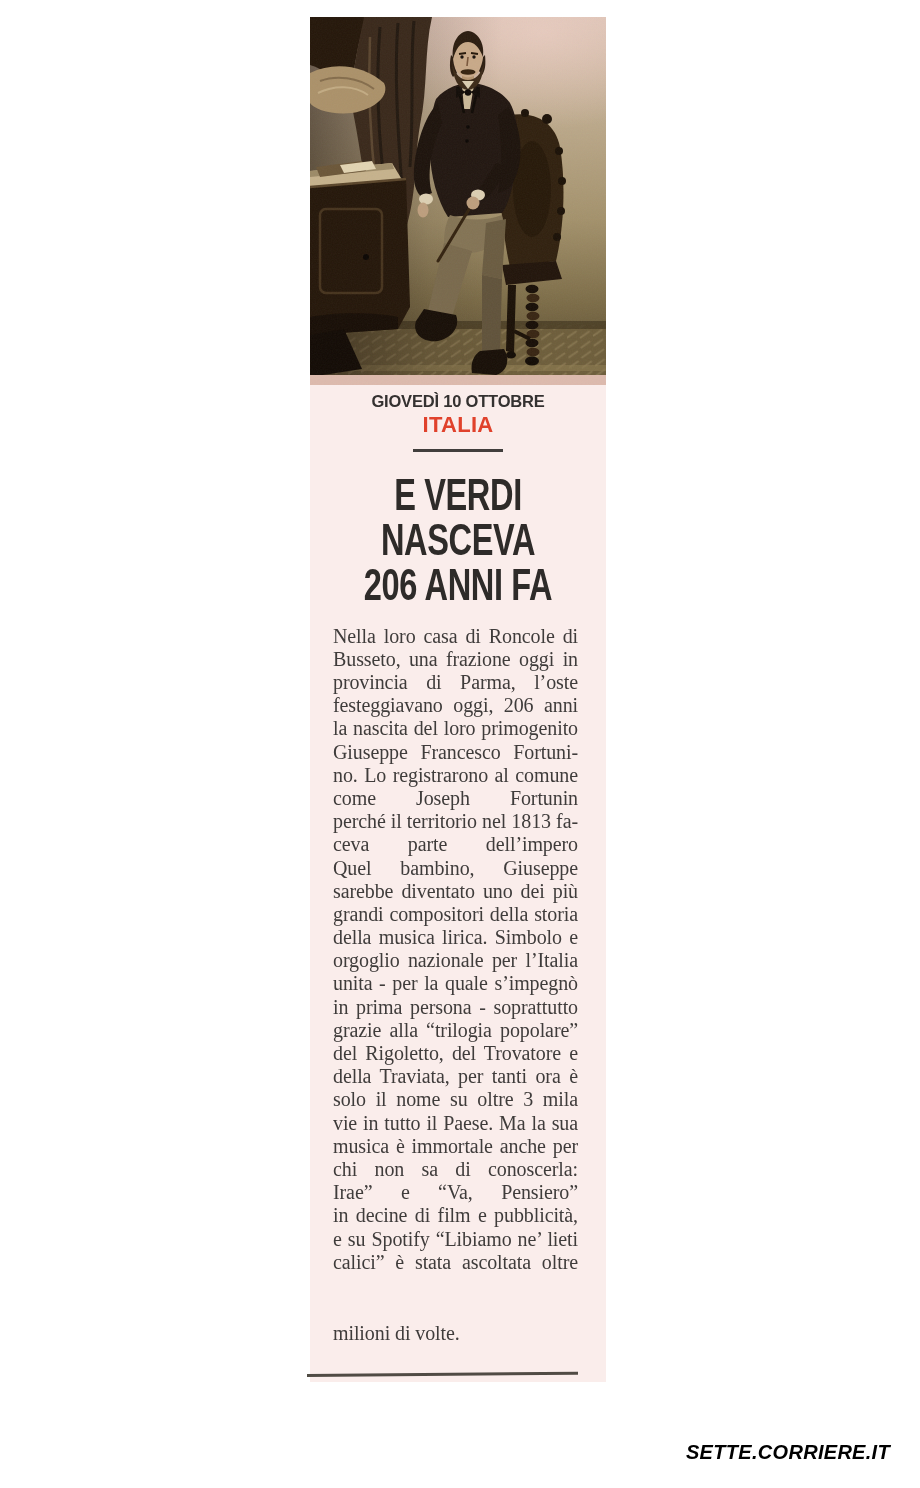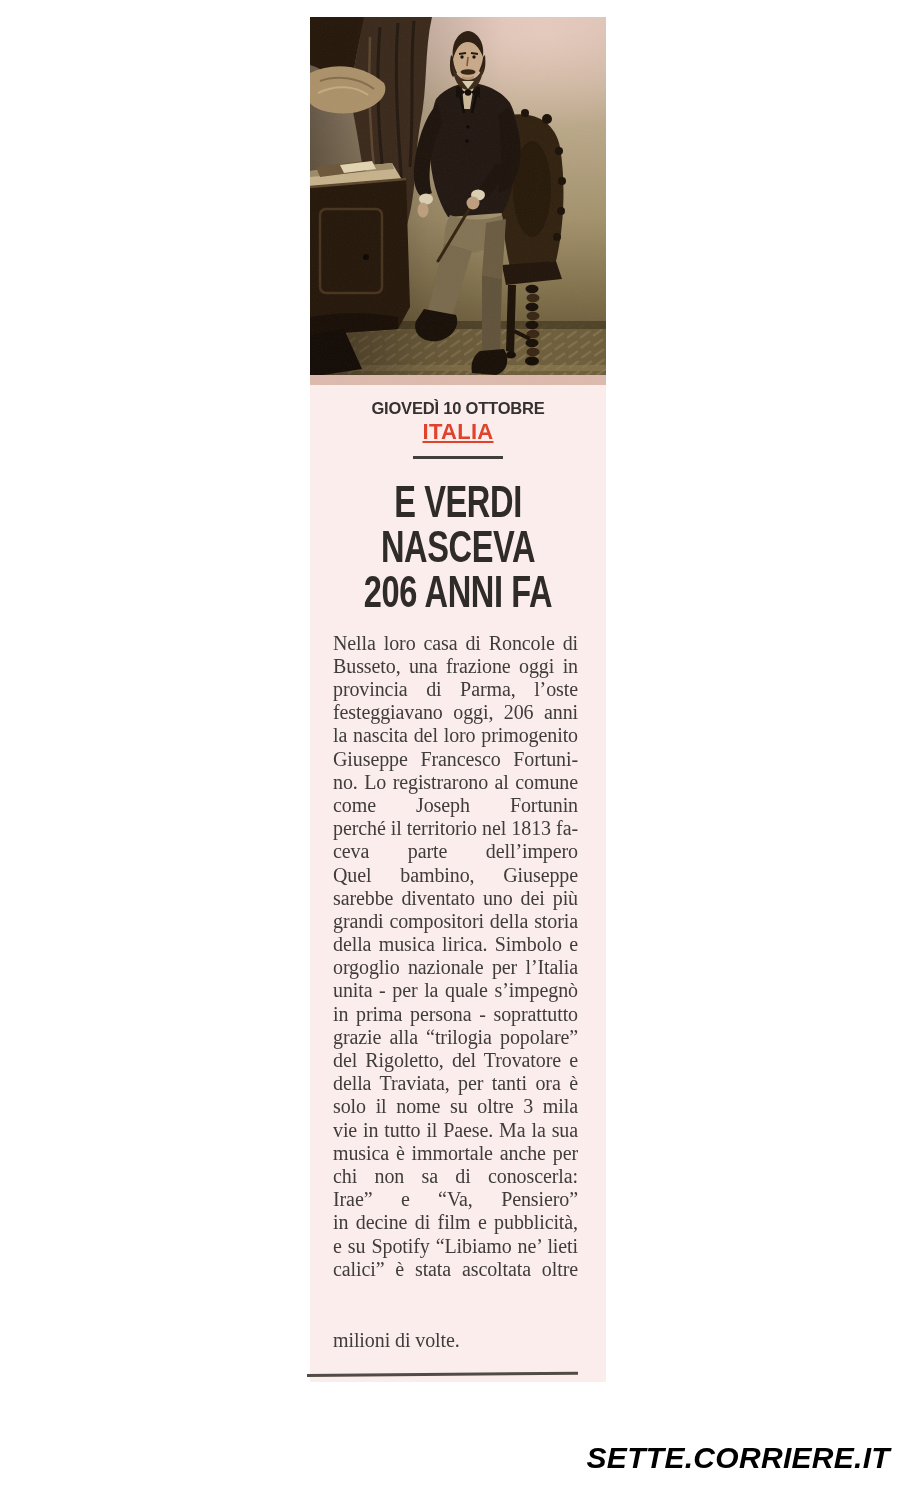--- a/index.html
+++ b/index.html
@@ -14,23 +14,23 @@
 
   
   .ghost{
     position:absolute;z-index:-1;transform:scaleX(-1);
     color:#cfaea6;filter:blur(1.3px);opacity:0.75;
     font-family:"Liberation Serif",serif;pointer-events:none;
   }
   .ghost-right{top:26px;right:-10px;width:185px;font-size:19px;line-height:26px;font-weight:bold;}
   .ghost-bottom{top:922px;left:42px;width:225px;font-size:17px;line-height:24px;font-weight:bold;}
 
-  .kicker{padding-top:14px;text-align:center;}
+  .kicker{padding-top:7px;text-align:center;}
   .kicker-date{font-weight:bold;font-size:16.5px;line-height:1.15;color:#343130;letter-spacing:-0.2px;}
-  .kicker-section{font-weight:bold;font-size:22px;line-height:1.1;color:#e0422c;letter-spacing:0.3px;margin-top:2px;text-decoration:underline;}
+  .kicker-section{font-weight:bold;font-size:22px;line-height:1.1;color:#e0422c;letter-spacing:0.3px;margin-top:2px;}
   .divider{width:90px;height:2.5px;background:#413e3c;margin:12px auto 0;}
 
   .headline{
     margin-top:20px;text-align:center;white-space:nowrap;
     transform:scaleX(0.74);transform-origin:50% 0;
     font-weight:bold;font-size:44px;line-height:45px;
     color:#2e2b29;letter-spacing:-0.5px;
   }
   .body-col{
     margin:18px 0 0 23px;width:245px;
@@ -39,21 +39,21 @@
   }
   .bl{text-align:justify;text-align-last:justify;height:23.2px;overflow:hidden;}
   .bl.last{text-align-last:left;margin-top:48px;}
 
   .bottom-rule{
     position:absolute;left:307px;top:1374px;width:271px;height:2.6px;
     background:#504b44;transform:rotate(-0.5deg);transform-origin:left center;
   }
   .site-tag{
     position:absolute;top:1441px;right:30px;
-    font-style:italic;font-weight:bold;font-size:30px;
+    font-style:italic;font-weight:bold;font-size:20px;
     color:#000000;letter-spacing:0.3px;
   }
 </style>
 </head>
 <body>
 
 <div class="page">
 
   <div class="clip">
 

